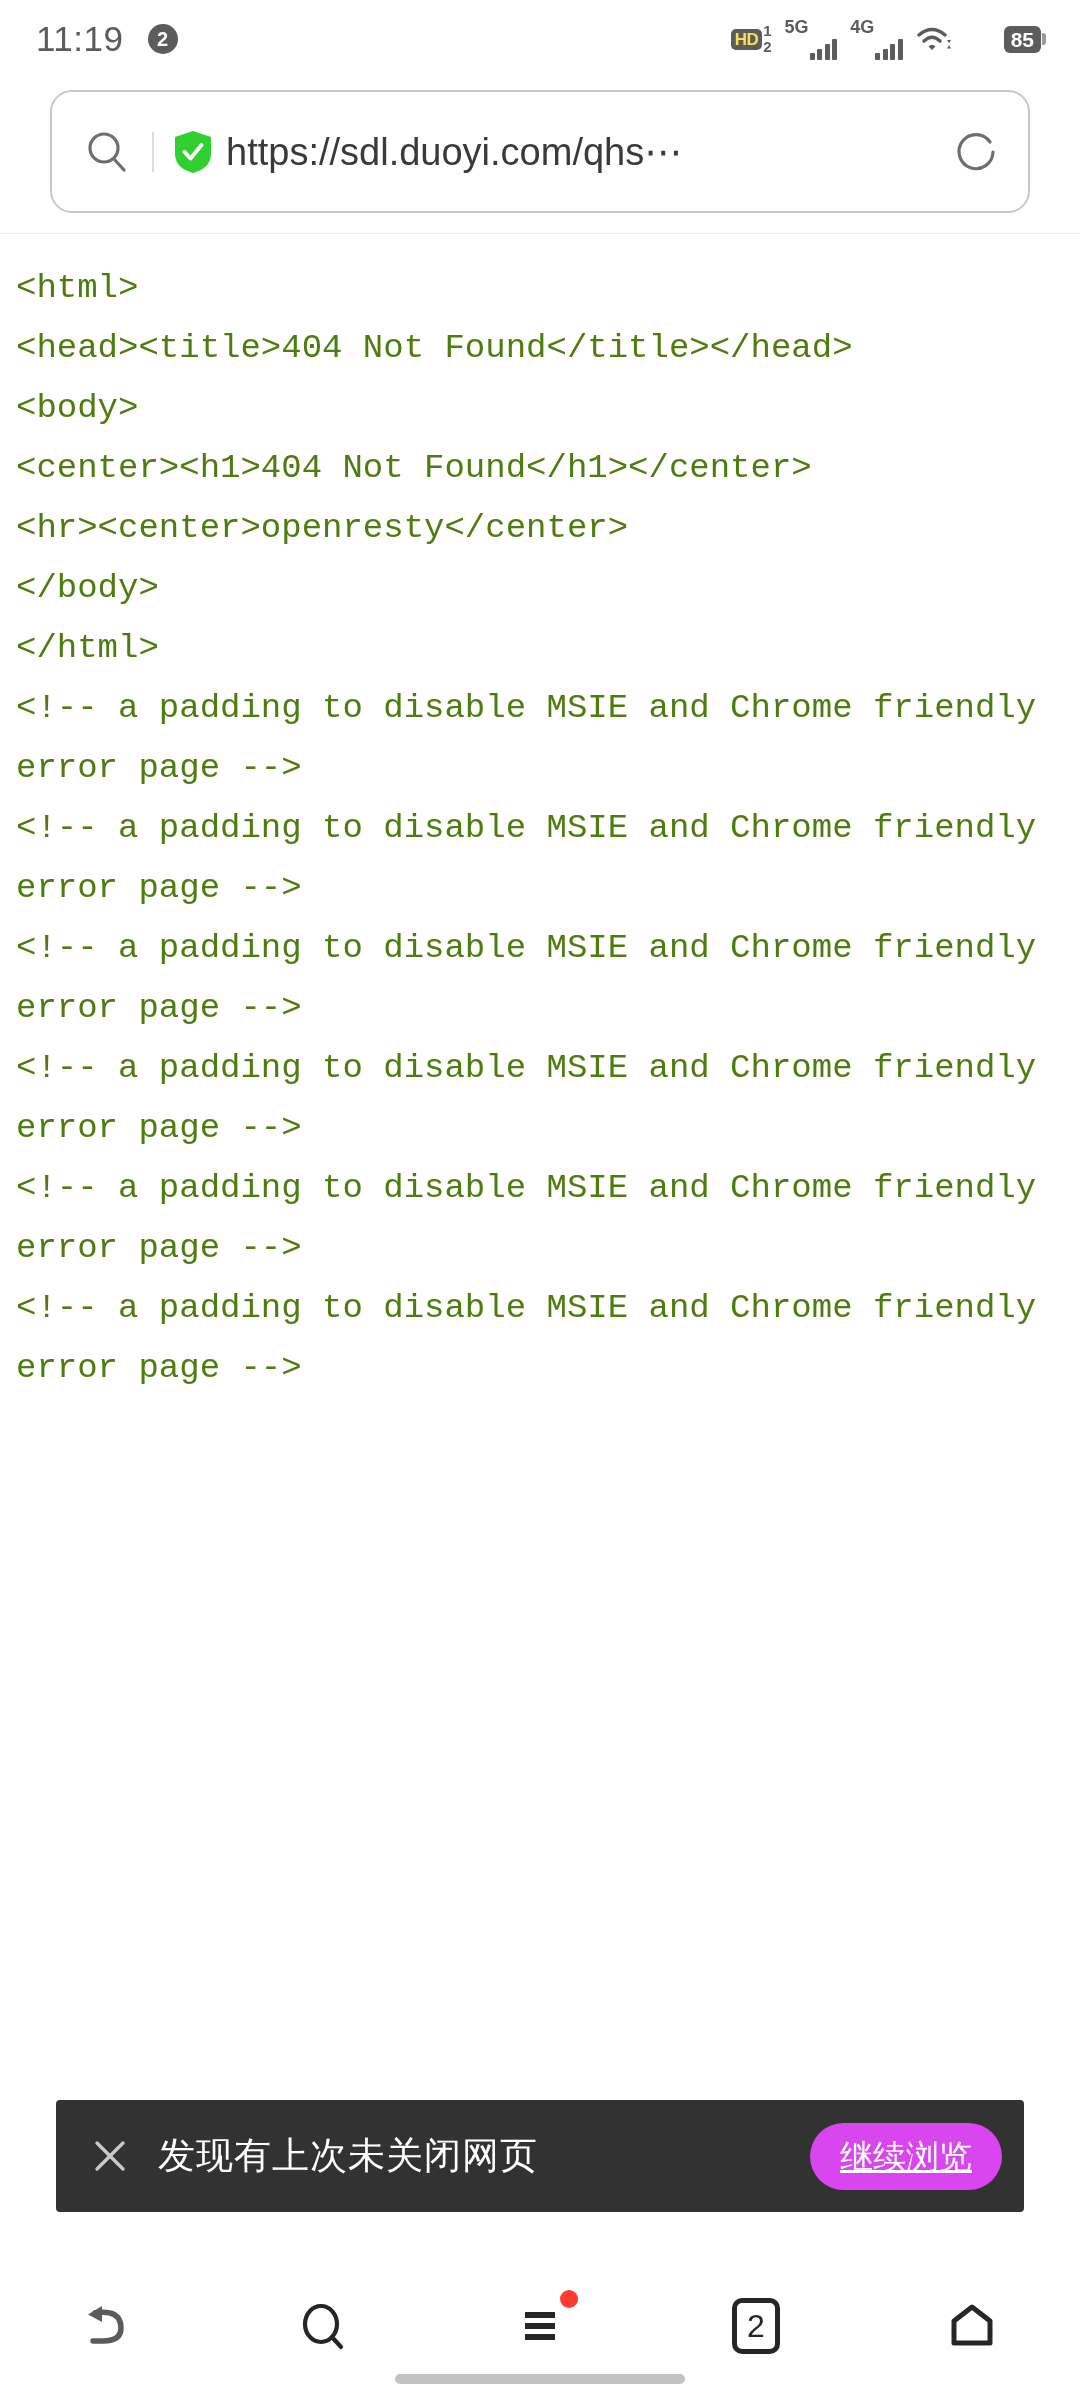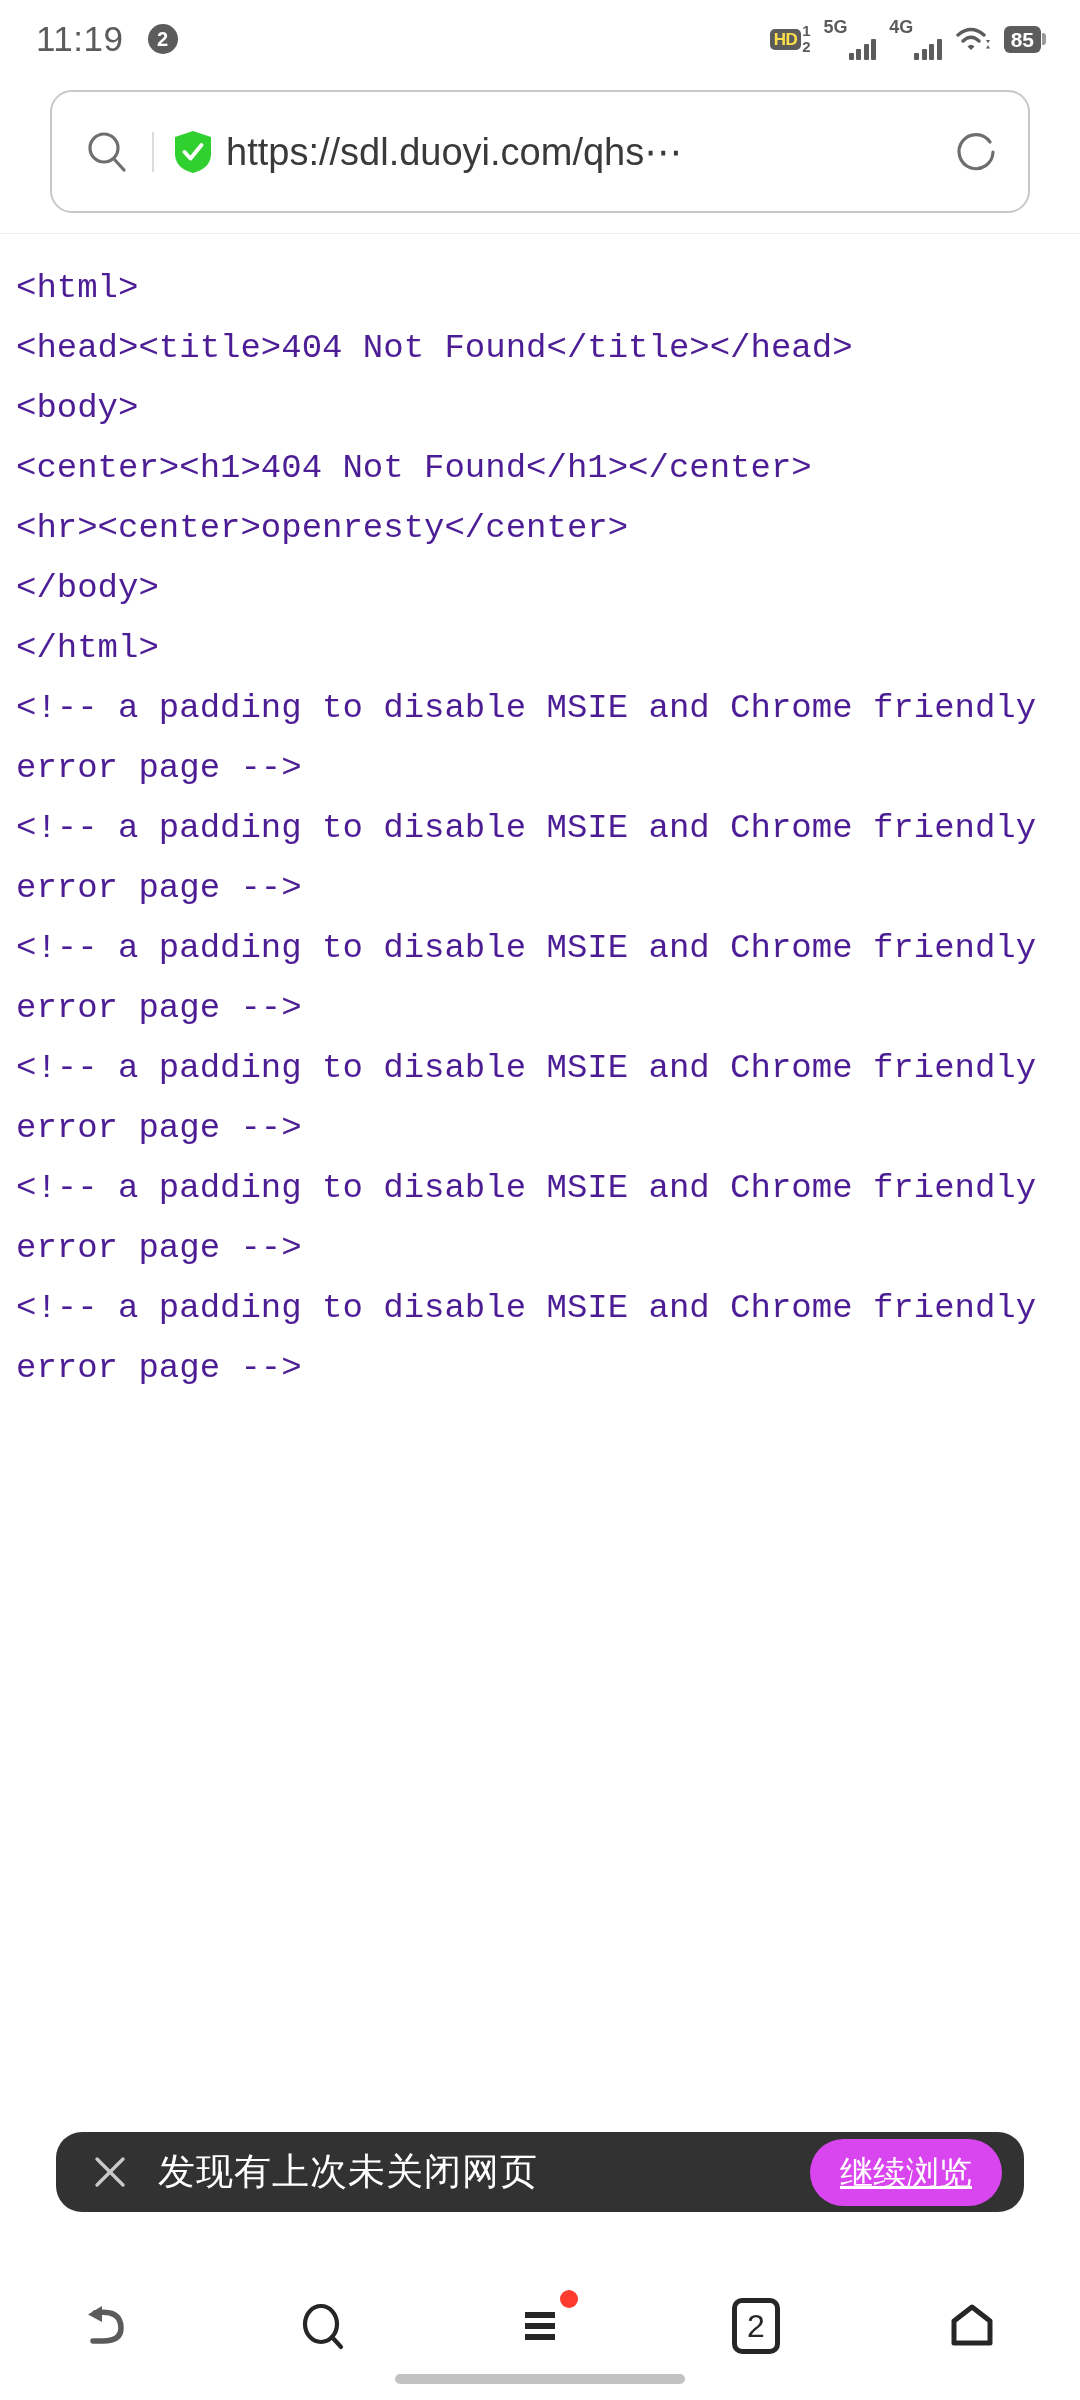--- a/index.html
+++ b/index.html
@@ -106,20 +106,21 @@
     border-radius: 1px;
   }
   .bars i:nth-child(1) { height: 7px; }
   .bars i:nth-child(2) { height: 11px; }
   .bars i:nth-child(3) { height: 16px; }
   .bars i:nth-child(4) { height: 21px; }
   .wifi-icon { width: 36px; height: 30px; }
   .battery {
     display: flex;
     align-items: center;
+    margin-left: 39px;
   }
   .battery-body {
     background: #5c5c5c;
     border-radius: 6px;
     color: #ffffff;
     font-size: 21px;
     font-weight: bold;
     padding: 3px 7px;
     line-height: 1;
   }
@@ -178,35 +179,35 @@
 
   
   .page-content {
     padding: 24px 16px 0 16px;
     box-sizing: border-box;
   }
   .src-line {
     font-family: "Liberation Mono", "DejaVu Sans Mono", monospace;
     font-size: 34px;
     line-height: 60px;
-    color: #4c1d95;
+    color: #4d7c0f;
     white-space: pre-wrap;
     word-break: break-word;
     letter-spacing: 0px;
   }
 
   
   .toast {
     position: absolute;
     left: 56px;
     right: 56px;
     bottom: 188px;
-    height: 80px;
+    height: 112px;
     background: #323232;
-    border-radius: 26px;
+    border-radius: 4px;
     display: flex;
     align-items: center;
     padding: 0 22px 0 34px;
     box-sizing: border-box;
   }
   .toast-close {
     width: 40px;
     height: 40px;
     flex: none;
     margin-right: 28px;

